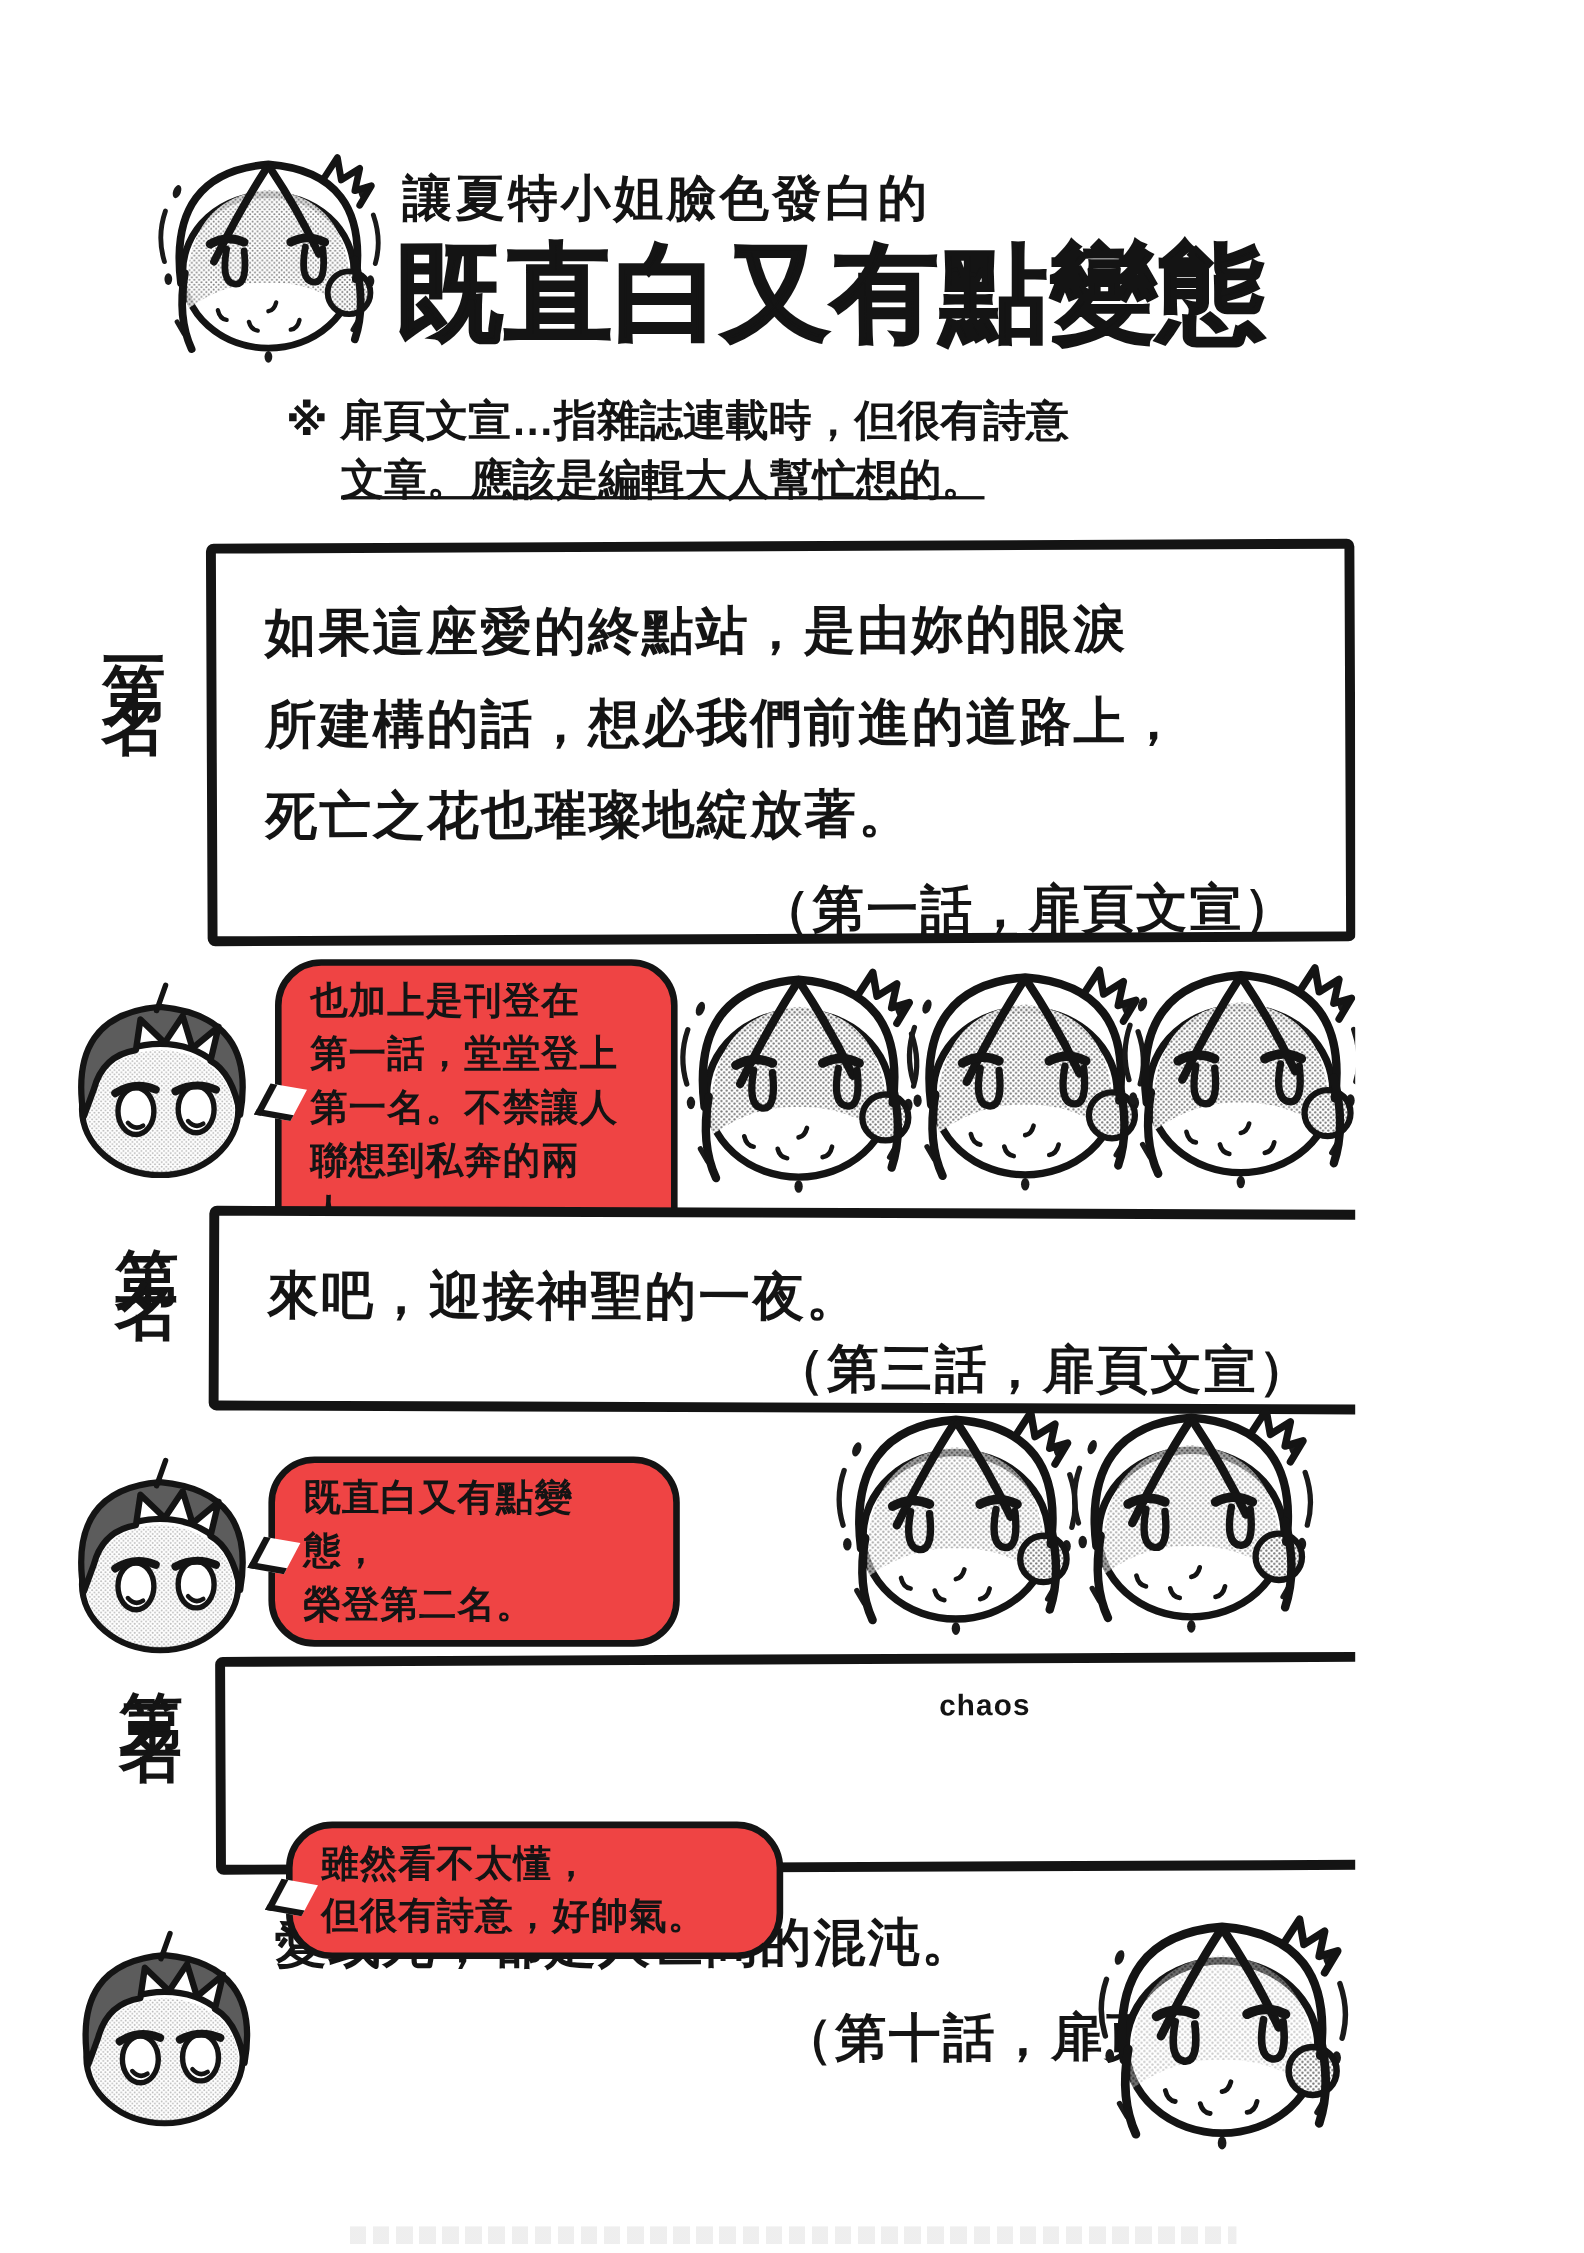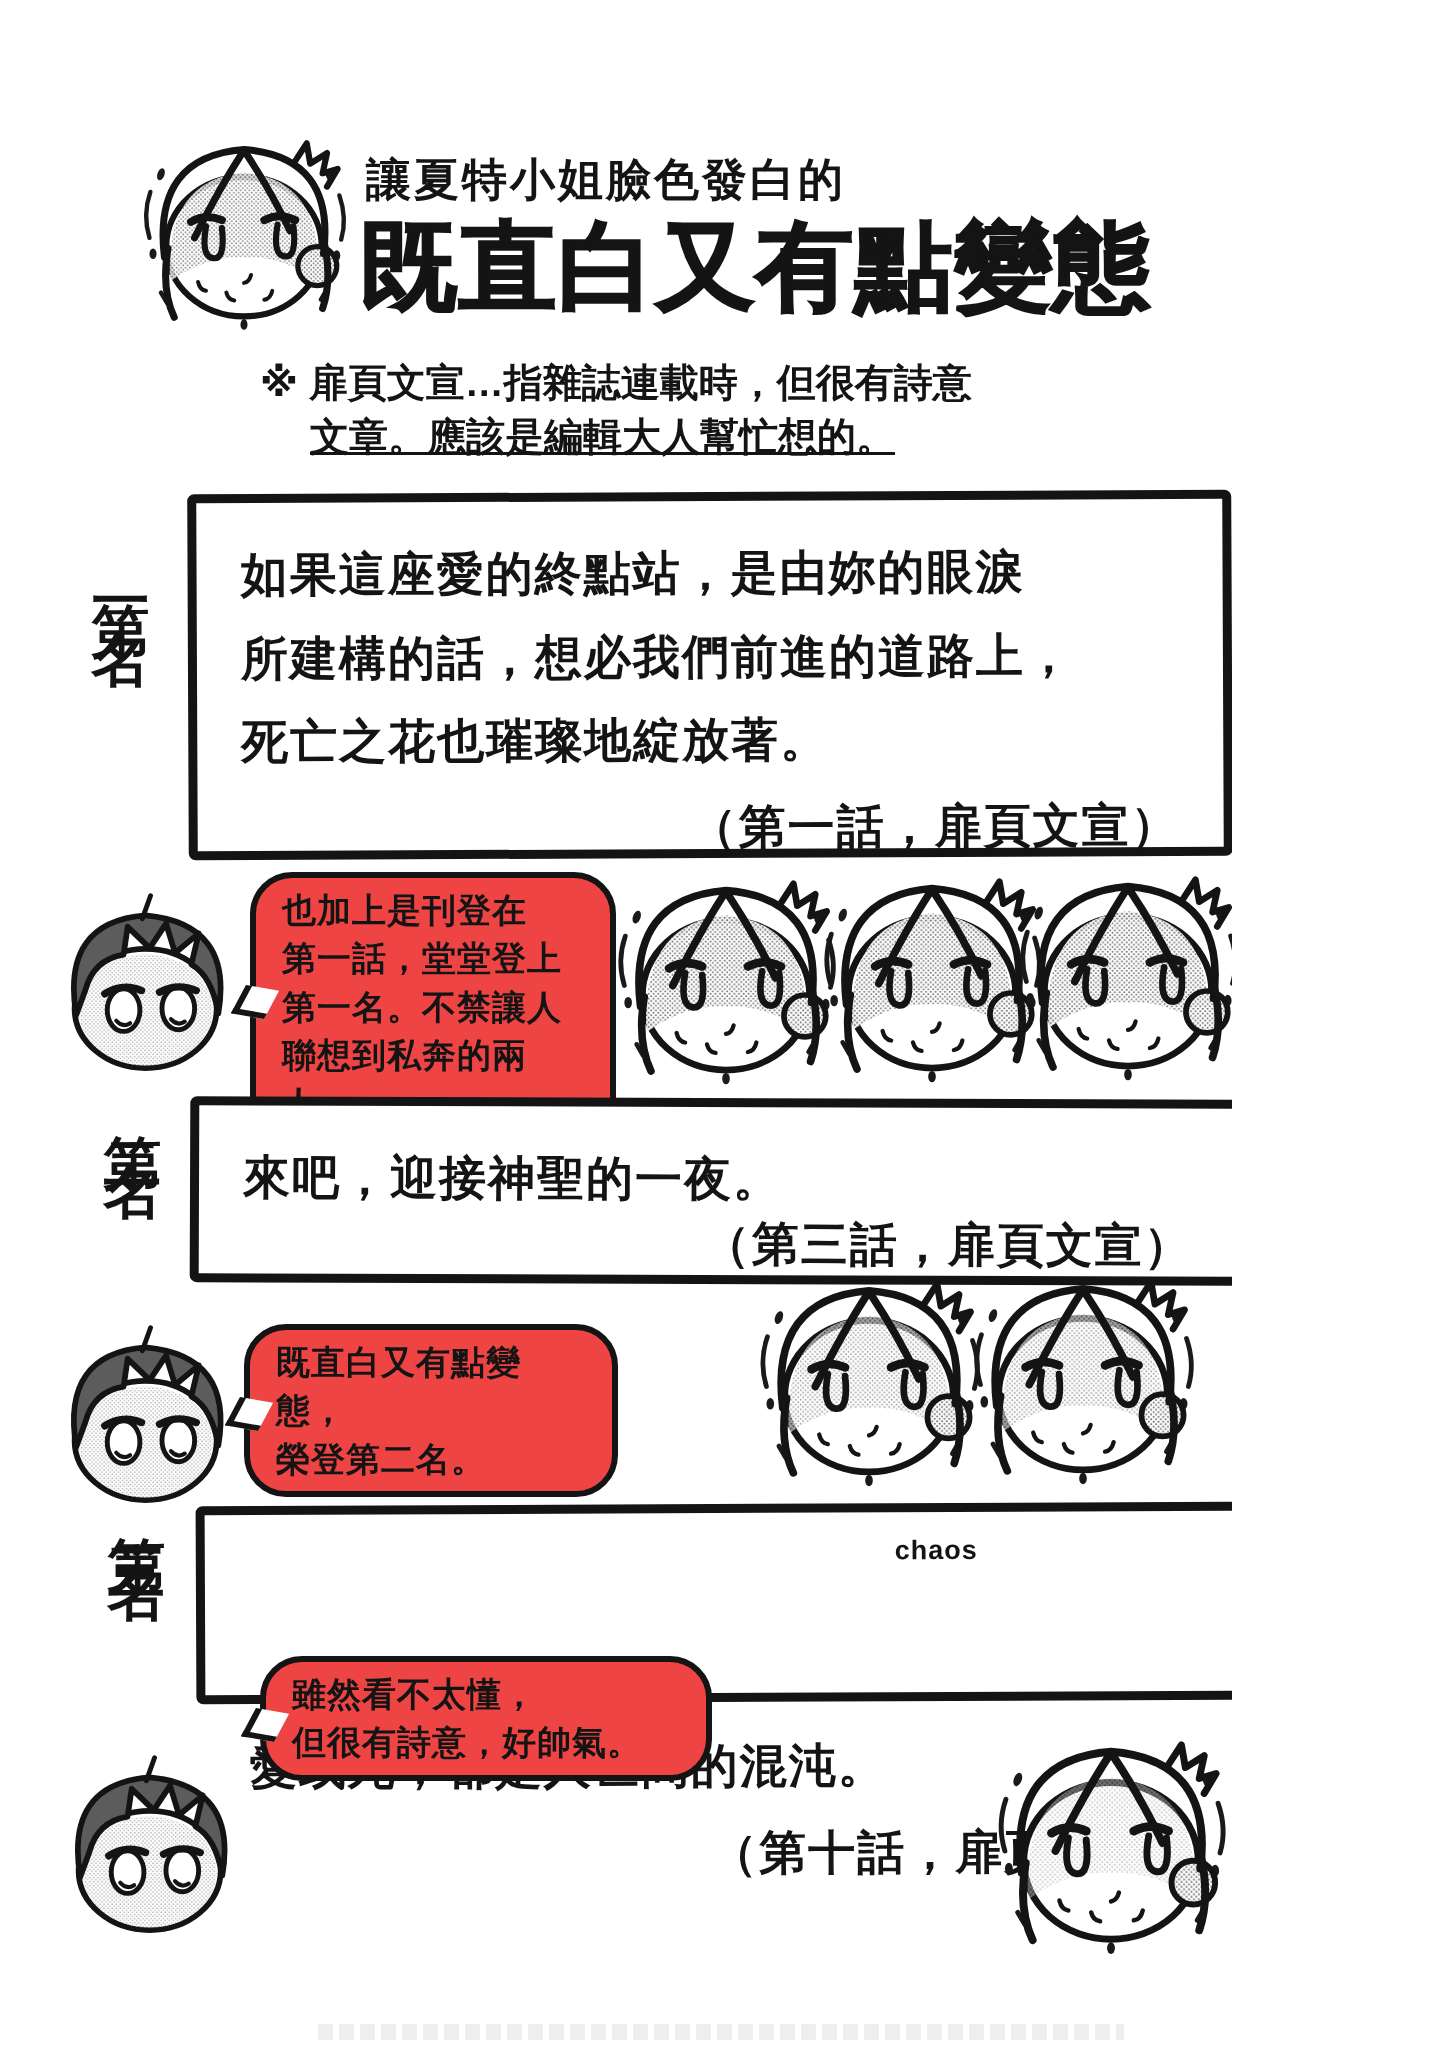--- a/index.html
+++ b/index.html
@@ -35,21 +35,21 @@
     font-size: 58px; font-weight: 900; letter-spacing: 14px; line-height: 1;
   }
   .quote-box {
     position: absolute;
     border: 9px solid #141414; border-radius: 7px;
     background: #fff; padding: 30px 44px 24px 44px;
   }
   .quote { font-size: 47px; font-weight: 700; line-height: 1.78; letter-spacing: 2px; white-space: pre-line; position: relative; }
   .source { font-size: 47px; font-weight: 700; letter-spacing: 2px; text-align: right; margin-top: 14px; }
   .ruby {
-    position: absolute; top: -30px; left: 646px;
+    position: absolute; top: -30px; left: 605px;
     font-size: 27px; font-weight: 700; letter-spacing: 1px;
   }
 
   .boy-face { position: absolute; width: 196px; height: 196px; }
   .bubble {
     position: absolute; background: #ef4444;
     border: 6px solid #141414; border-radius: 42px;
     padding: 8px 26px;
   }
   .bubble::before {

